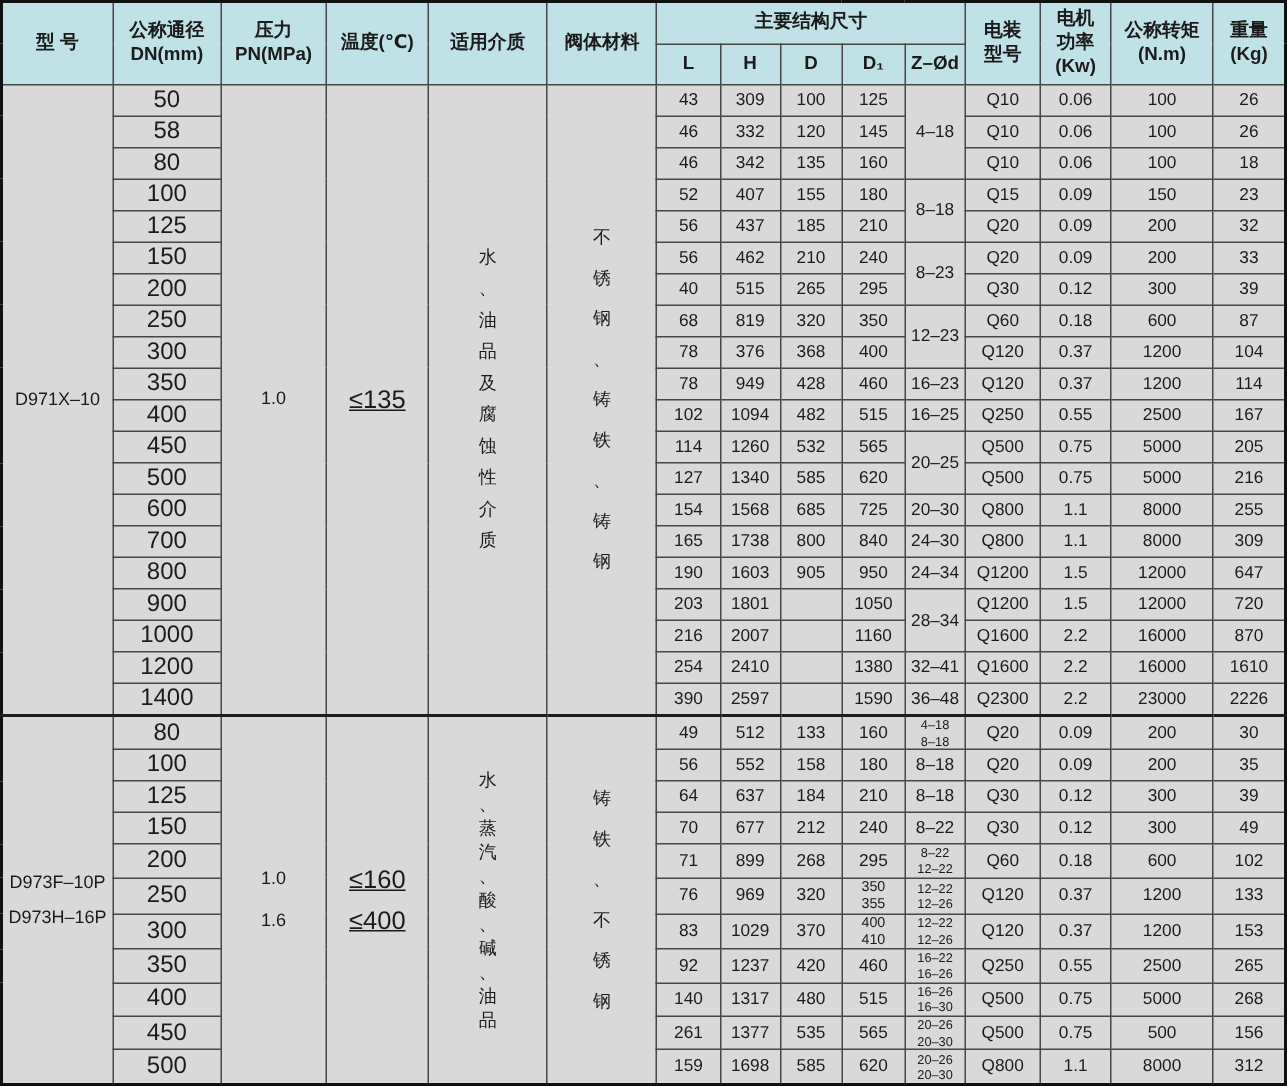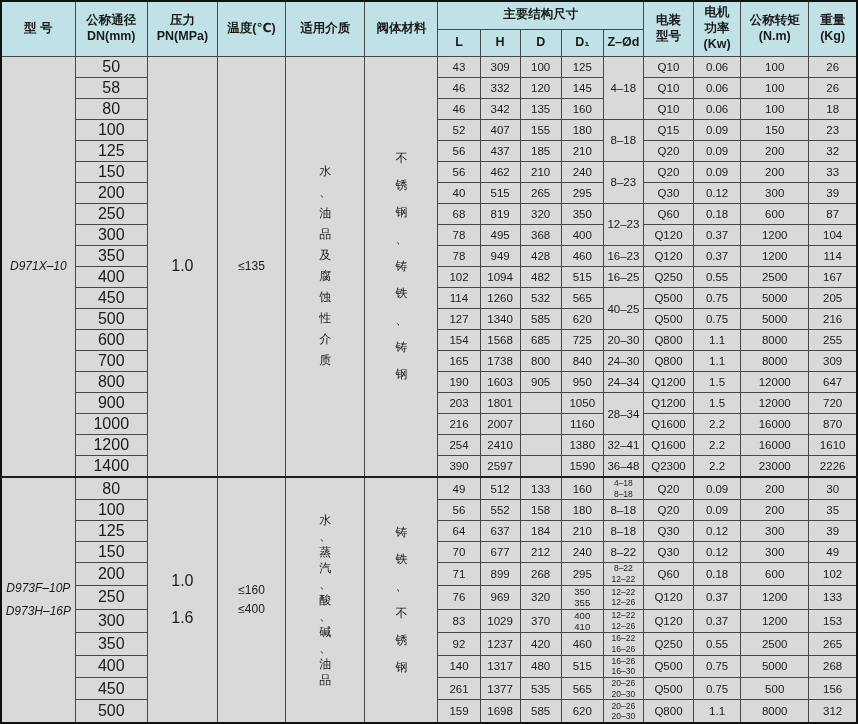--- a/index.html
+++ b/index.html
@@ -32,23 +32,23 @@
   #spec thead tr.h1 { height: 28px; }
   #spec thead tr.h2 { height: 27px; }
   
   #spec tbody td, #spec tbody th {
     background: #d9d9d9;
     font-weight: normal;
     font-size: 11.5px;
     height: 21px;
   }
   #spec tbody td.dn { font-size: 16px; }
-  #spec tbody th.model { font-size: 12px; line-height: 1.9; font-style: italic; }
-  #spec tbody th.press { font-size: 16px; line-height: 2.3; }
-  #spec tbody th.temp  { font-size: 12px; line-height: 1.6; }
+  #spec tbody th.model { font-size: 12px; line-height: 1.9; }
+  #spec tbody th.press { font-size: 12px; line-height: 2.3; }
+  #spec tbody th.temp  { font-size: 17px; line-height: 1.6; text-decoration: underline; }
   
   #spec tbody th.vert div { font-size: 12px; }
   #spec tbody th.vert.lh-med   div { line-height: 21px; }
   #spec tbody th.vert.lh-loose div { line-height: 27px; }
   #spec tbody th.vert.lh-tight div { line-height: 16px; }
   
   #spec tbody td.sm { font-size: 8.5px; line-height: 1.25; letter-spacing: 0; }
   #spec tbody td.sm2 { font-size: 9.5px; line-height: 1.2; }
   
   #spec tbody tr.grp-start > td, #spec tbody tr.grp-start > th { border-top: 2px solid #1d1d1d; }
@@ -393,21 +393,21 @@
         </td>
       </tr>
       <tr>
         <td class="dn">
           <div>300</div>
         </td>
         <td>
           <div>78</div>
         </td>
         <td>
-          <div>495</div>
+          <div>376</div>
         </td>
         <td>
           <div>368</div>
         </td>
         <td>
           <div>400</div>
         </td>
         <td>
           <div>Q120</div>
         </td>
@@ -495,21 +495,21 @@
         <td>
           <div>1260</div>
         </td>
         <td>
           <div>532</div>
         </td>
         <td>
           <div>565</div>
         </td>
         <td rowspan="2">
-          <div>40–25</div>
+          <div>20–25</div>
         </td>
         <td>
           <div>Q500</div>
         </td>
         <td>
           <div>0.75</div>
         </td>
         <td>
           <div>5000</div>
         </td>

